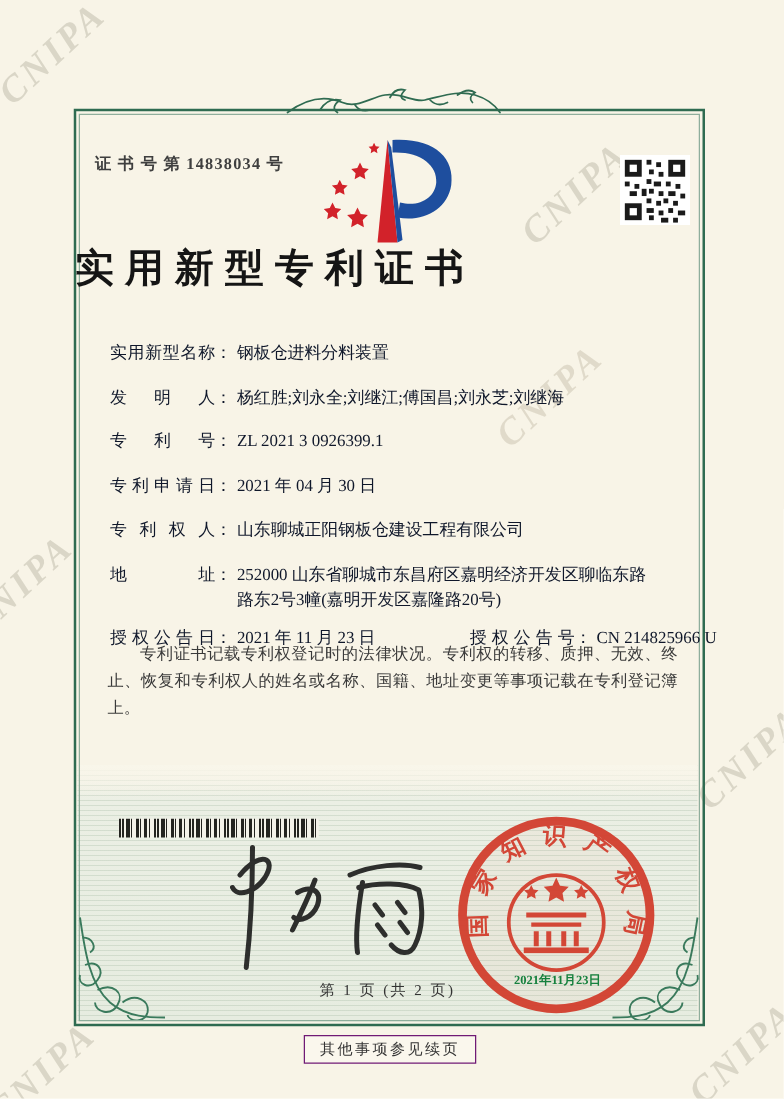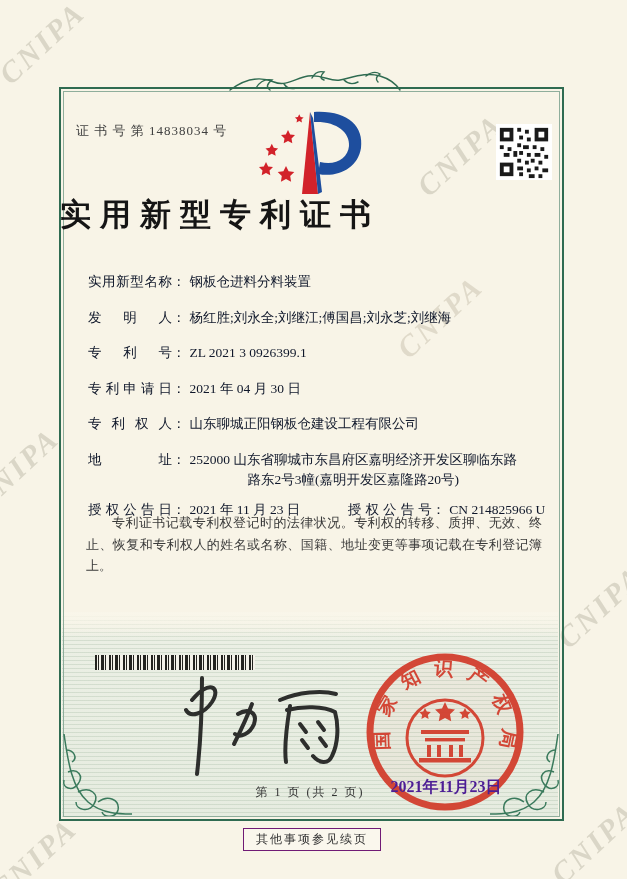--- a/index.html
+++ b/index.html
@@ -15,49 +15,49 @@
   .frame-inner{position:absolute;left:2px;top:2px;right:2px;bottom:2px;border:1px solid #8fae9c;}
 
   
   .band{position:absolute;left:62px;top:612px;width:496px;height:205px;
         background:
           repeating-linear-gradient(0deg, rgba(120,152,122,0.20) 0 1px, rgba(0,0,0,0) 1px 4px),
           linear-gradient(180deg,#f7f4e8 0%, #ebefe4 14%, #e6ece0 100%);}
   .band-fade{position:absolute;left:0;top:0;width:100%;height:26px;
         background:linear-gradient(180deg,#f9f6ea 0%, rgba(249,246,234,0) 100%);}
 
-  .certno{position:absolute;left:76px;top:122px;font-size:13px;color:#3f3f3f;letter-spacing:1px;}
+  .certno{position:absolute;left:76px;top:122px;font-size:13px;color:#3f3f3f;letter-spacing:1px;font-weight:bold;}
   .qr{position:absolute;left:496px;top:124px;width:56px;height:56px;}
   .logo{position:absolute;left:252px;top:106px;width:120px;height:94px;}
 
   .title{position:absolute;left:60px;top:194px;width:500px;text-align:left;
          font-size:31px;font-weight:bold;color:#151515;letter-spacing:9px;}
 
   .fields{position:absolute;left:88px;top:272px;width:462px;font-size:13.5px;color:#0f172a;}
   .frow{margin-bottom:15.5px;line-height:20px;white-space:nowrap;}
   .flabel{display:inline-block;width:84px;text-align:justify;text-align-last:justify;vertical-align:top;}
   .fcolon{display:inline-block;vertical-align:top;margin-right:4px;}
   .fval{display:inline-block;vertical-align:top;white-space:normal;}
-  .addr .fval div{line-height:20px;text-align:center;}
-  .grant2{margin-left:44px;}
+  .addr .fval div{line-height:20px;}
+  .grant2{margin-left:72px;}
 
   .paras{position:absolute;left:86px;top:512px;width:456px;font-size:13px;line-height:21.5px;
          color:#3a3a3a;text-align:justify;}
   .paras p{margin:0;text-indent:2em;}
 
   .barcode{position:absolute;left:95px;top:655px;width:160px;height:15px;
         background:repeating-linear-gradient(90deg,#23231f 0 2px,#f3f1e8 2px 3px,#23231f 3px 4px,
                    #f3f1e8 4px 6px,#23231f 6px 9px,#f3f1e8 9px 10px,#23231f 10px 11px,#f3f1e8 11px 14px);}
 
   .officer{position:absolute;left:95px;top:708px;font-size:14.5px;color:#222;letter-spacing:3px;line-height:29px;}
   .sig{position:absolute;left:160px;top:668px;width:200px;height:115px;}
 
   .seal{position:absolute;left:363px;top:650px;width:164px;height:164px;opacity:0.93;}
-  .seal-date{position:absolute;left:380px;top:777px;width:132px;text-align:center;font-size:16px;
-             font-weight:bold;color:#4c1d95;letter-spacing:0px;white-space:nowrap;}
+  .seal-date{position:absolute;left:380px;top:777px;width:132px;text-align:center;font-size:10px;
+             font-weight:bold;color:#15803d;letter-spacing:0px;white-space:nowrap;}
 
   .pageno{position:absolute;left:60px;top:784px;width:500px;text-align:center;font-size:12px;color:#333;letter-spacing:2px;}
   .footnote{position:absolute;left:243px;top:828px;padding:2px 12px;border:1px solid #701a75;
             font-size:12px;color:#333;letter-spacing:2px;background:rgba(255,255,255,0.25);}
 
   .ornament{position:absolute;}
 </style>
 </head>
 <body>
 

